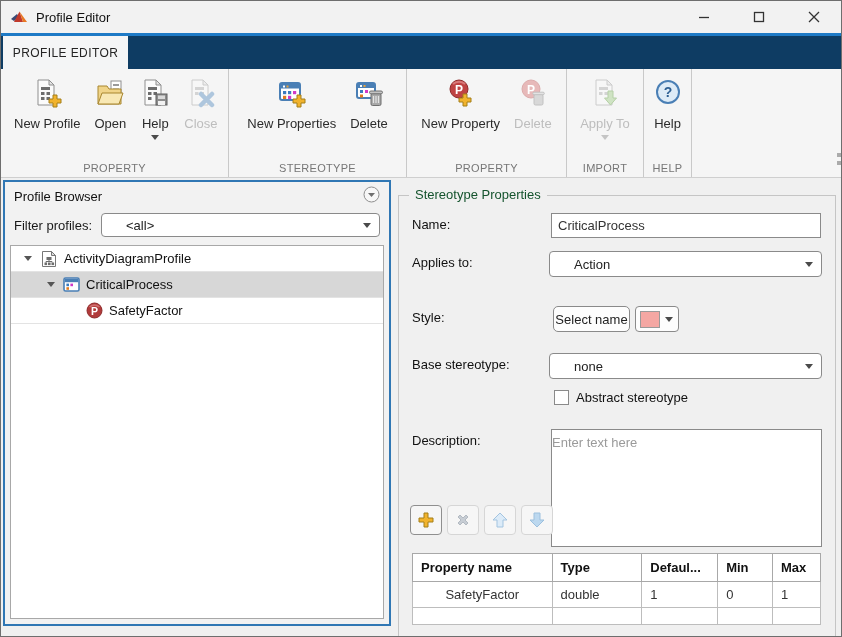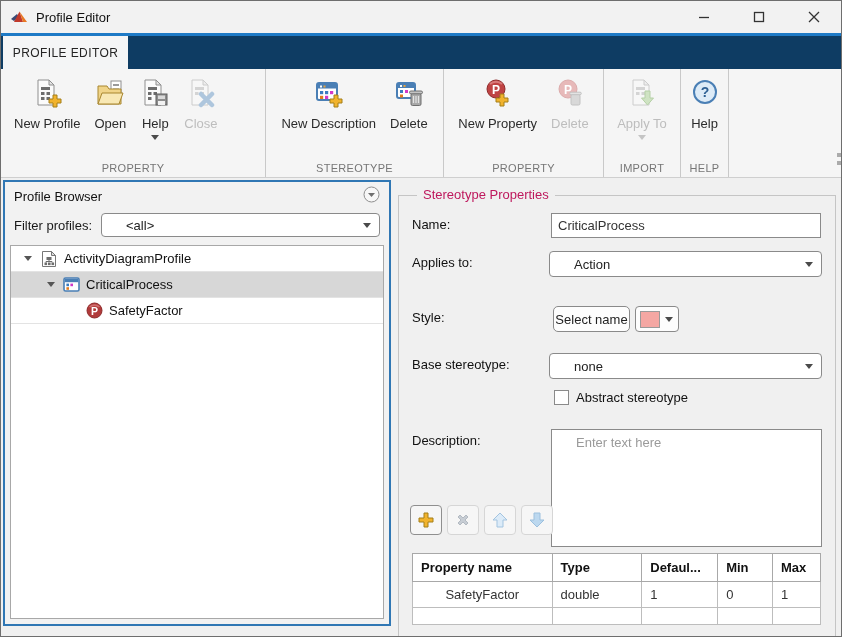--- a/index.html
+++ b/index.html
@@ -46,35 +46,35 @@
   .pb-filter .dropdown{flex:1;}
   .pb-tree{position:absolute;left:5px;right:5px;top:63px;bottom:5px;background:#fff;border:1px solid #a8a8a8;overflow:hidden;}
   .tree-row{height:26px;display:flex;align-items:center;border-bottom:1px solid #e3e3e3;background:#fff;}
   .tree-row.selected{background:#d7d7d7;}
   .tw-chevron{width:0;height:0;border-left:4.5px solid transparent;border-right:4.5px solid transparent;border-top:5.5px solid #555;margin-right:8px;flex:none;}
   .tw-spacer{width:9px;margin-right:8px;flex:none;}
   .tree-icon{margin-right:6px;display:flex;flex:none;}
   .tree-label{white-space:nowrap;color:#111;}
   
   .groupbox{position:absolute;left:397px;top:194px;width:438px;height:452px;border:1px solid #c5c5c5;border-bottom:none;}
-  .groupbox-title{position:absolute;top:-9px;left:18px;background:#f0f0f0;padding:0 6px;font-size:13px;color:#be185d;}
+  .groupbox-title{position:absolute;top:-9px;left:10px;background:#f0f0f0;padding:0 6px;font-size:13px;color:#14532d;}
   .fld-label{position:absolute;left:13px;color:#111;}
   .text-input{position:absolute;left:152px;width:270px;height:25px;border:1px solid #8a8a8a;background:#fff;
     padding:0 6px;font-family:inherit;font-size:13px;color:#333;}
   .gb-dropdown{position:absolute;left:150px;width:273px;}
   .btn-select-icon{position:absolute;left:154px;width:77px;height:26px;border:1px solid #8a8a8a;border-radius:5px;
     background:#fdfdfd;display:flex;align-items:center;justify-content:center;font-size:13px;color:#222;}
   .color-combo{position:absolute;left:236px;width:44px;height:26px;border:1px solid #8a8a8a;border-radius:4px;
     background:#fdfdfd;display:flex;align-items:center;padding-left:4px;}
   .color-swatch{width:20px;height:17px;border:1px solid #9a9a9a;}
   .color-caret{margin-left:5px;width:0;height:0;border-left:4px solid transparent;border-right:4px solid transparent;border-top:5px solid #4a4a4a;}
   .checkbox{position:absolute;left:155px;width:15px;height:15px;border:1px solid #8a8a8a;background:#fff;}
   .chk-label{position:absolute;left:177px;color:#111;}
   .desc-area{position:absolute;left:152px;width:271px;height:118px;border:1px solid #8a8a8a;background:#fff;
-    resize:none;font-family:inherit;font-size:13px;padding:5px 24px;color:#333;}
+    resize:none;font-family:inherit;font-size:13px;padding:5px 0;color:#333;}
   .desc-area::placeholder{color:#9a9a9a;}
   .edit-btns{position:absolute;left:11px;display:flex;gap:5px;}
   .ebtn{width:32px;height:30px;border-radius:4px;background:#f6f6f6;display:flex;align-items:center;justify-content:center;}
   .ebtn.enabled{border:1px solid #8f8f8f;}
   .ebtn.disabled{border:1px solid #d6d6d6;}
   
   .ptable{position:absolute;left:13px;width:409px;border-collapse:collapse;background:#fff;}
   .ptable th{border:1px solid #a8a8a8;font-size:13px;font-weight:bold;text-align:left;padding:6px 8px;color:#111;background:#fff;}
   .ptable td{border:1px solid #bdbdbd;font-size:13px;padding:5px 8px;color:#333;height:17px;}
   .ptable td.center{text-align:center;}
@@ -114,21 +114,21 @@
 
   <div class="accent-line" style="background:#1e7ac6"></div>
   <div class="tabstrip">
     <div class="ribbon-tab">
       <span>PROFILE EDITOR</span>
     </div>
   </div>
 
   <div class="toolbar">
 
-    <div class="tb-section" style="width:265px;padding-left:6px;">
+    <div class="tb-section" style="width:228px;padding-left:6px;">
       <div class="tb-btn">
         <span>
           <svg width="30" height="30" viewBox="0 0 30 30">
             <path d="M6 2 h11 l5 5 v20 H6 z" fill="#fbfbfb" stroke="#8f8f8f"></path>
             <path d="M17 2 l5 5 h-5 z" fill="#e4e4e4" stroke="#8f8f8f"></path>
             <rect x="9" y="9" width="9" height="3" fill="#6d6d6d"></rect>
             <rect x="9" y="14" width="3.5" height="3" fill="#6d6d6d"></rect>
               <rect x="14.5" y="14" width="3.5" height="3" fill="#6d6d6d"></rect>
             <rect x="9" y="19" width="3.5" height="3" fill="#6d6d6d"></rect>
               <rect x="14.5" y="19" width="3.5" height="3" fill="#6d6d6d"></rect>
@@ -191,21 +191,21 @@
             <rect x="6" y="7.5" width="2" height="2" fill="#ffffff"></rect>
               <rect x="9.5" y="7.5" width="2" height="2" fill="#e8a33d"></rect>
             <rect x="6" y="13" width="3.2" height="3.2" fill="#3b7bbf"></rect>
               <rect x="11" y="13" width="3.2" height="3.2" fill="#3b7bbf"></rect>
               <rect x="16" y="13" width="3.2" height="3.2" fill="#d238c8"></rect>
             <rect x="6" y="17.8" width="3.2" height="3.2" fill="#e07b1f"></rect>
               <rect x="11" y="17.8" width="3.2" height="3.2" fill="#d238c8"></rect>
             <path d="M20 17 h4 v4 h4 v4 h-4 v4 h-4 v-4 h-4 v-4 h4 z" fill="#f1b32d" stroke="#a47e19"></path>
           </svg>
         </span>
-        <span class="lbl">New Description</span>
+        <span class="lbl">New Properties</span>
       </div>
       <div class="tb-btn">
         <span>
           <svg width="30" height="30" viewBox="0 0 30 30">
             <rect x="3" y="5" width="18" height="15" rx="2" fill="#fff" stroke="#4a7fb5" stroke-width="2"></rect>
             <rect x="4" y="6" width="16" height="4" fill="#4a7fb5"></rect>
             <rect x="6" y="7" width="2" height="2" fill="#ffffff"></rect>
               <rect x="9.5" y="7" width="2" height="2" fill="#e8a33d"></rect>
             <rect x="6" y="12" width="3" height="3" fill="#3b7bbf"></rect>
               <rect x="11" y="12" width="3" height="3" fill="#d238c8"></rect>

